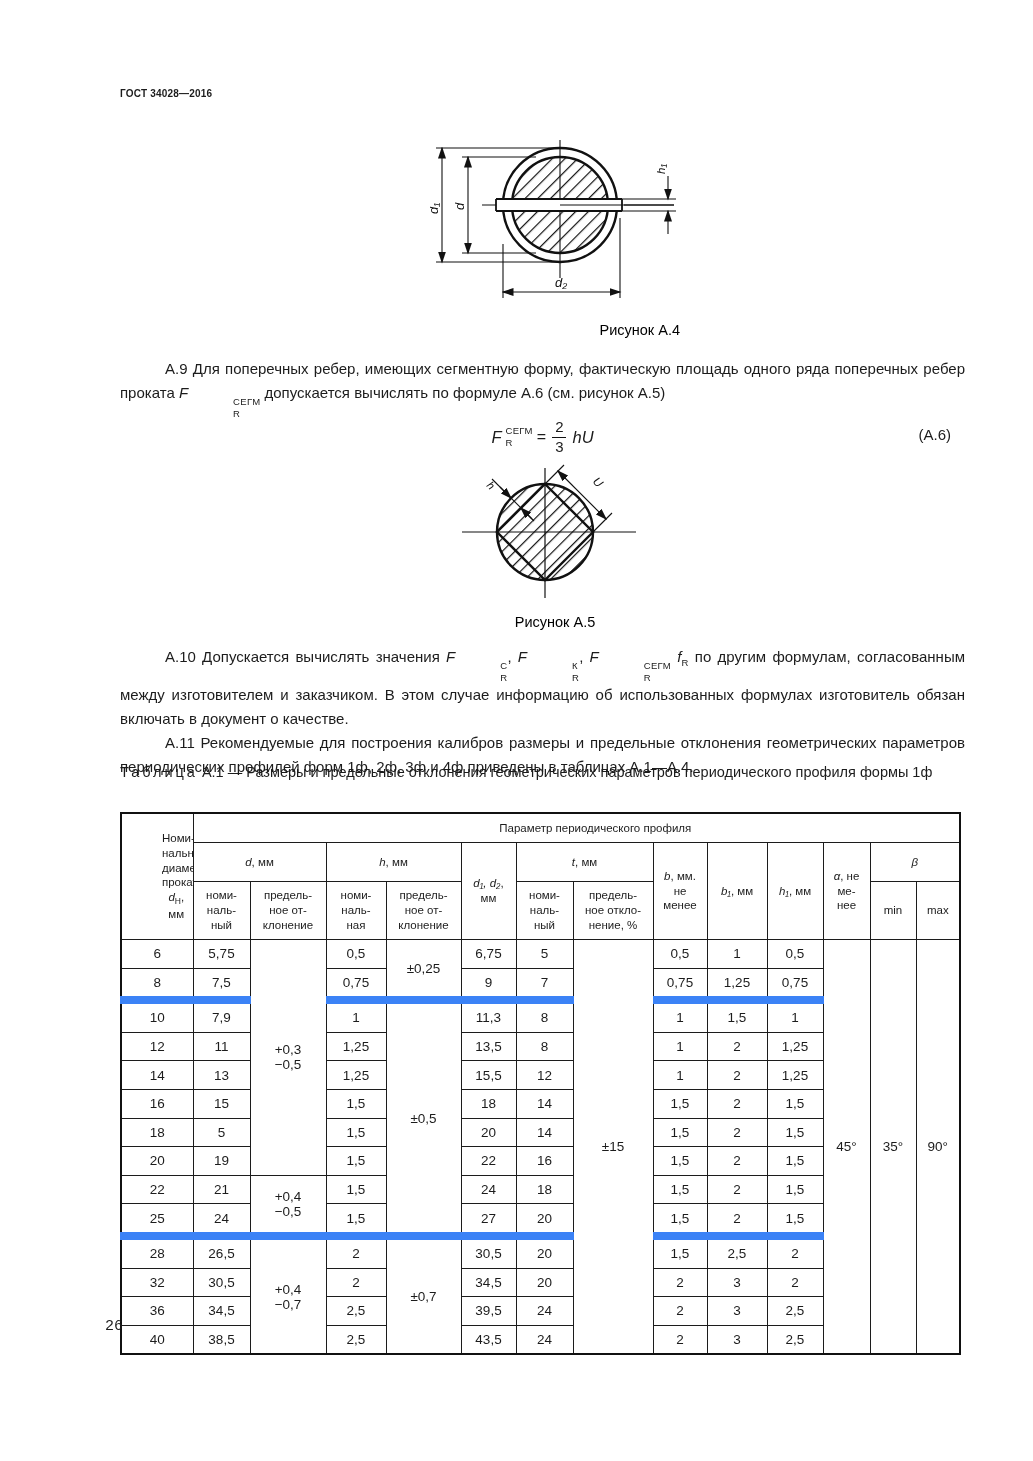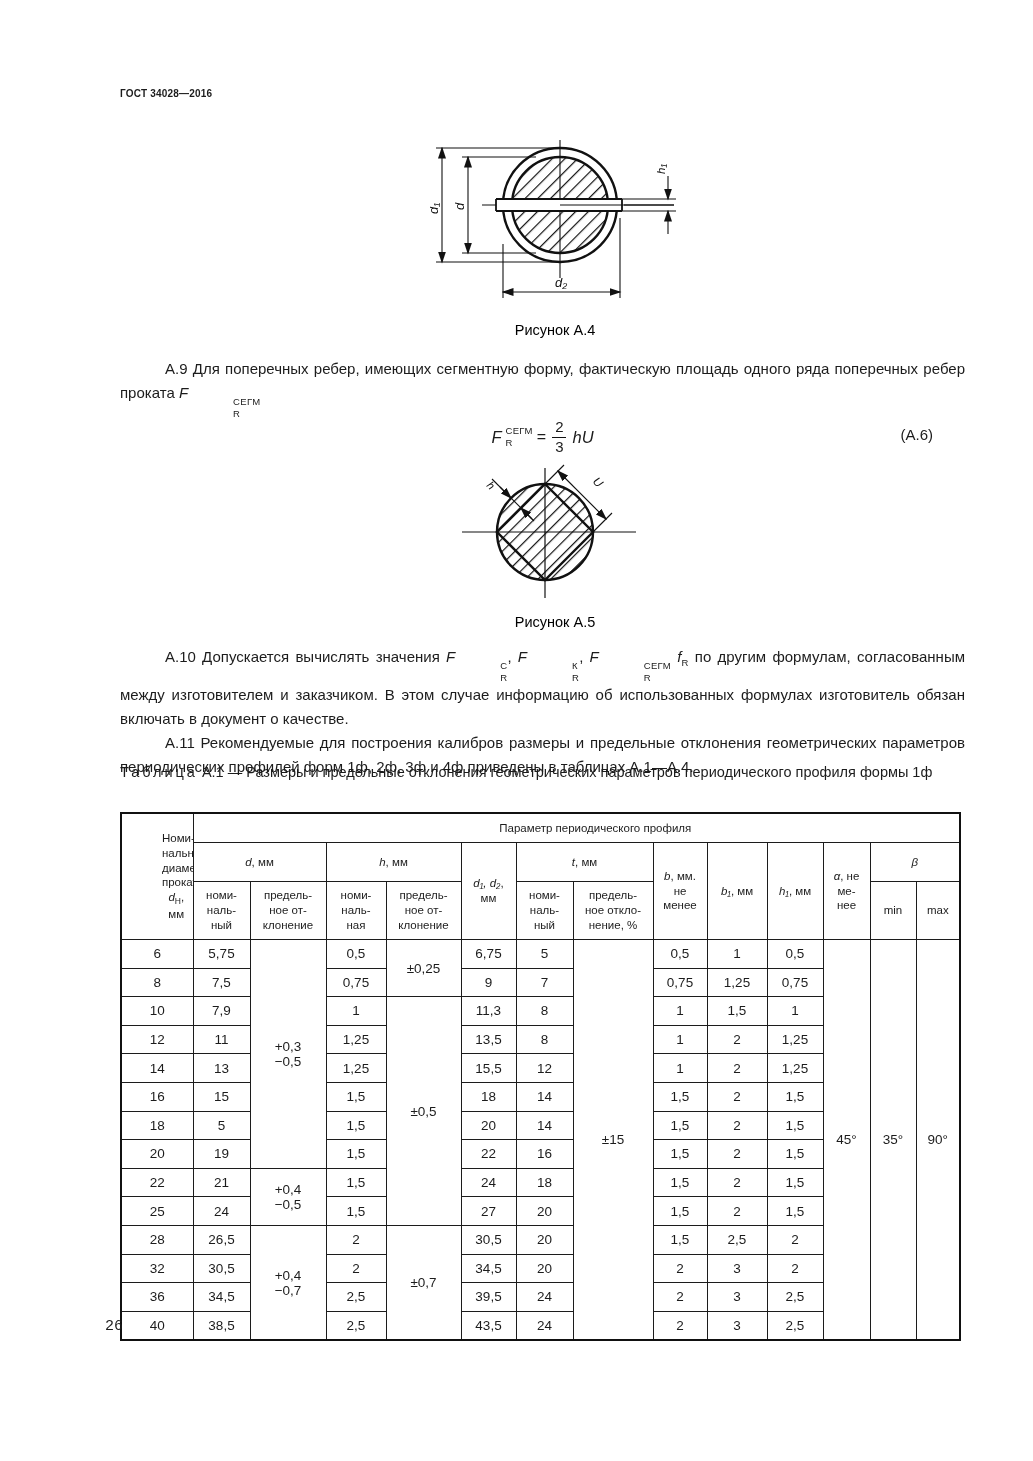--- a/index.html
+++ b/index.html
@@ -4,21 +4,21 @@
 <style>
   html,body{margin:0;padding:0;}
   body{
     width:1033px;height:1461px;position:relative;background:#ffffff;
     font-family:"Liberation Sans",sans-serif;color:#1c1c1c;
     -webkit-font-smoothing:antialiased;
   }
   .abs{position:absolute;}
   #doc-header{left:120px;top:88px;font-size:10px;font-weight:bold;letter-spacing:.2px;}
   
-  #fig-a4{left:430px;top:140px;width:250px;text-align:center;}
+  #fig-a4{left:430px;top:140px;width:250px;text-align:right;}
   #fig-a5{left:440px;top:460px;width:230px;text-align:center;}
   .fig-caption{font-size:14.5px;margin-top:6px;color:#000000;}
   svg text{font-family:"Liberation Sans",sans-serif;font-style:italic;fill:#111;}
   
   .textblock{left:120px;width:845px;font-size:15px;line-height:24px;text-align:justify;}
   #p-a9{top:357px;}
   #text-2{top:645px;}
   .para{margin:0;text-indent:45px;}
   
   .fbase{font-style:italic;font-size:15px;}
@@ -29,35 +29,35 @@
   
   #formula-a6{left:120px;top:412px;width:845px;height:50px;}
   .formula-center{position:absolute;left:0;right:0;top:0;height:50px;
       display:flex;align-items:center;justify-content:center;gap:4px;font-size:16px;}
   .formula-center .fbase{font-size:16.5px;}
   .frac{display:inline-flex;flex-direction:column;align-items:center;line-height:1.1;
       font-size:15px;margin:0 2px;}
   .frac .num{border-bottom:1.6px solid #111;padding:0 3px 1px 3px;}
   .frac .den{padding-top:1px;}
   .ftail{font-style:italic;font-size:16.5px;}
-  .ftag{position:absolute;right:32px;top:14px;font-size:15px;}
+  .ftag{position:absolute;right:14px;top:14px;font-size:15px;}
   
   #tbl-caption{left:120px;top:761px;width:845px;font-size:14.5px;line-height:23px;text-align:left;}
   .cap-word{letter-spacing:3px;}
   
   #table-wrap{left:120px;top:812px;}
   table{border-collapse:collapse;table-layout:fixed;width:841px;border:2px solid #111;}
   th,td{border:1px solid #1c1c1c;text-align:center;vertical-align:middle;
       padding:1px 2px;white-space:pre-line;overflow:hidden;}
   thead th{font-size:11.5px;font-weight:normal;line-height:1.3;}
   thead tr.hr-a th{height:26px;padding-left:40px;}
   thead tr.hr-b th{height:36px;}
   thead tr.hr-c th{height:55px;}
   tbody td{font-size:13.5px;height:25.6px;line-height:1.12;}
-  .gb{border-top:1px solid #3b82f6;}
+  .gb{border-top:8px solid #3b82f6;}
   .hvar{font-style:italic;}
   .hsub{font-size:8.5px;vertical-align:-3px;}
   #page-number{left:105px;top:1318px;font-size:15px;font-family:Liberation Mono, monospace;}
 </style>
 </head>
 <body>
 
 <div class="abs" id="doc-header">ГОСТ 34028—2016</div>
 
 <div class="abs" id="fig-a4">
@@ -112,21 +112,21 @@
       <line x1="238" y1="94" x2="238" y2="71" stroke="#111" stroke-width="1.1" marker-end="url(#arE)"></line>
       <text x="0" y="0" font-size="11.5" transform="translate(235,34) rotate(-90)">h₁</text>
     </g>
   </svg>
   <div class="fig-caption">Рисунок А.4</div>
 </div>
 
 <p class="abs textblock para" id="p-a9"><span>А.9 Для поперечных ребер, имеющих сегментную форму, фактическую площадь одного ряда поперечных ребер проката </span><span class="fbase">F</span><span class="fs">
       <span class="s1">СЕГМ</span>
       <span>R</span>
-    </span></p>
+    </span><span> допускается вычислять по формуле А.6 (см. рисунок А.5)</span></p>
 
 <div class="abs" id="formula-a6">
   <div class="formula-center">
     <span class="fbase">F</span>
       <span class="fs">
         <span class="s1">СЕГМ</span>
         <span>R</span>
       </span>
     <span>=</span>
     <span class="frac">

